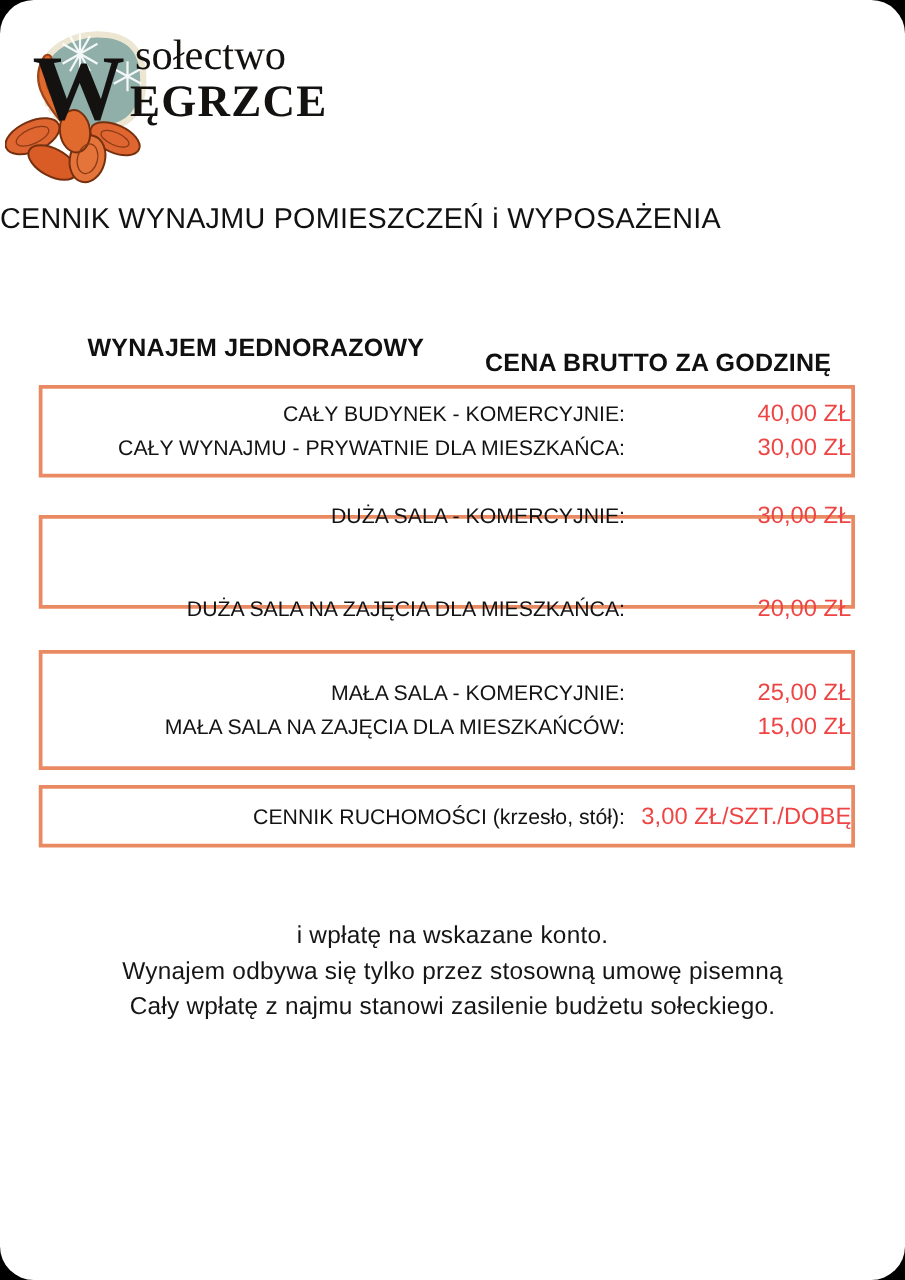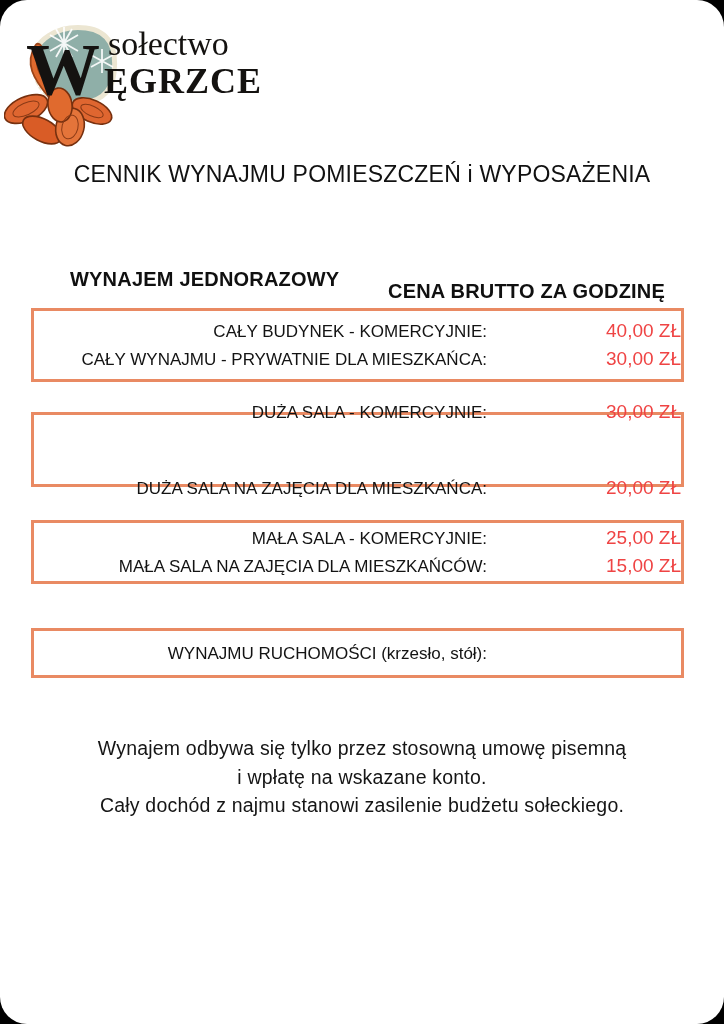--- a/index.html
+++ b/index.html
@@ -15,44 +15,44 @@
     background:#ffffff;
     border-radius:27px;
     overflow:hidden;
   }
   .logo{
     position:absolute;left:4px;top:13px;
     width:260px;height:135px;
   }
   .title{
     position:absolute;top:157px;left:0;width:100%;
-    text-align:center;
+    text-align:left;
     font-size:23px;line-height:35px;
     letter-spacing:0.2px;
     color:#111;
   }
   .col-header{
     position:absolute;top:268px;
     font-size:20px;font-weight:bold;
     letter-spacing:0.2px;
     color:#101010;
     white-space:nowrap;
   }
   .col-header.left{left:70px;}
   .col-header.right{left:388px;margin-top:12px;}
   .pricebox{
     position:absolute;left:31px;width:653px;
     border:3px solid #E98A63;
     box-sizing:border-box;
     background:#fff;
-    display:flex;flex-direction:column;justify-content:center;
+    display:flex;flex-direction:column;justify-content:center;padding-left:13px;
   }
   .box-0{top:308px;height:74px;}
   .box-1{top:412px;height:75px;gap:48px;}
-  .box-2{top:520px;height:64px;}
+  .box-2{top:520px;height:96px;}
   .box-3{top:628px;height:50px;}
   .price-row{
     display:grid;
     grid-template-columns:453px 1fr;
     column-gap:13px;
     align-items:baseline;
     line-height:27px;
   }
   .price-label{
     text-align:right;
@@ -145,23 +145,24 @@
       <span class="price-value">25,00 ZŁ</span>
     </div>
     <div class="price-row">
       <span class="price-label">MAŁA SALA NA ZAJĘCIA DLA MIESZKAŃCÓW:</span>
       <span class="price-value">15,00 ZŁ</span>
     </div>
   </div>
 
   <div class="pricebox box-3">
     <div class="price-row">
-      <span class="price-label">WYNAJMU RUCHOMOŚCI (krzesło, stół):</span>
+      <span class="price-label">CENNIK RUCHOMOŚCI (krzesło, stół):</span>
+      <span class="price-value">3,00 ZŁ/SZT./DOBĘ</span>
     </div>
   </div>
 
   <div class="footer">
+    <div>i wpłatę na wskazane konto.</div>
     <div>Wynajem odbywa się tylko przez stosowną umowę pisemną</div>
-    <div>i wpłatę na wskazane konto.</div>
-    <div>Cały dochód z najmu stanowi zasilenie budżetu sołeckiego.</div>
+    <div>Cały wpłatę z najmu stanowi zasilenie budżetu sołeckiego.</div>
   </div>
 
 </div>
 
 </body></html>

